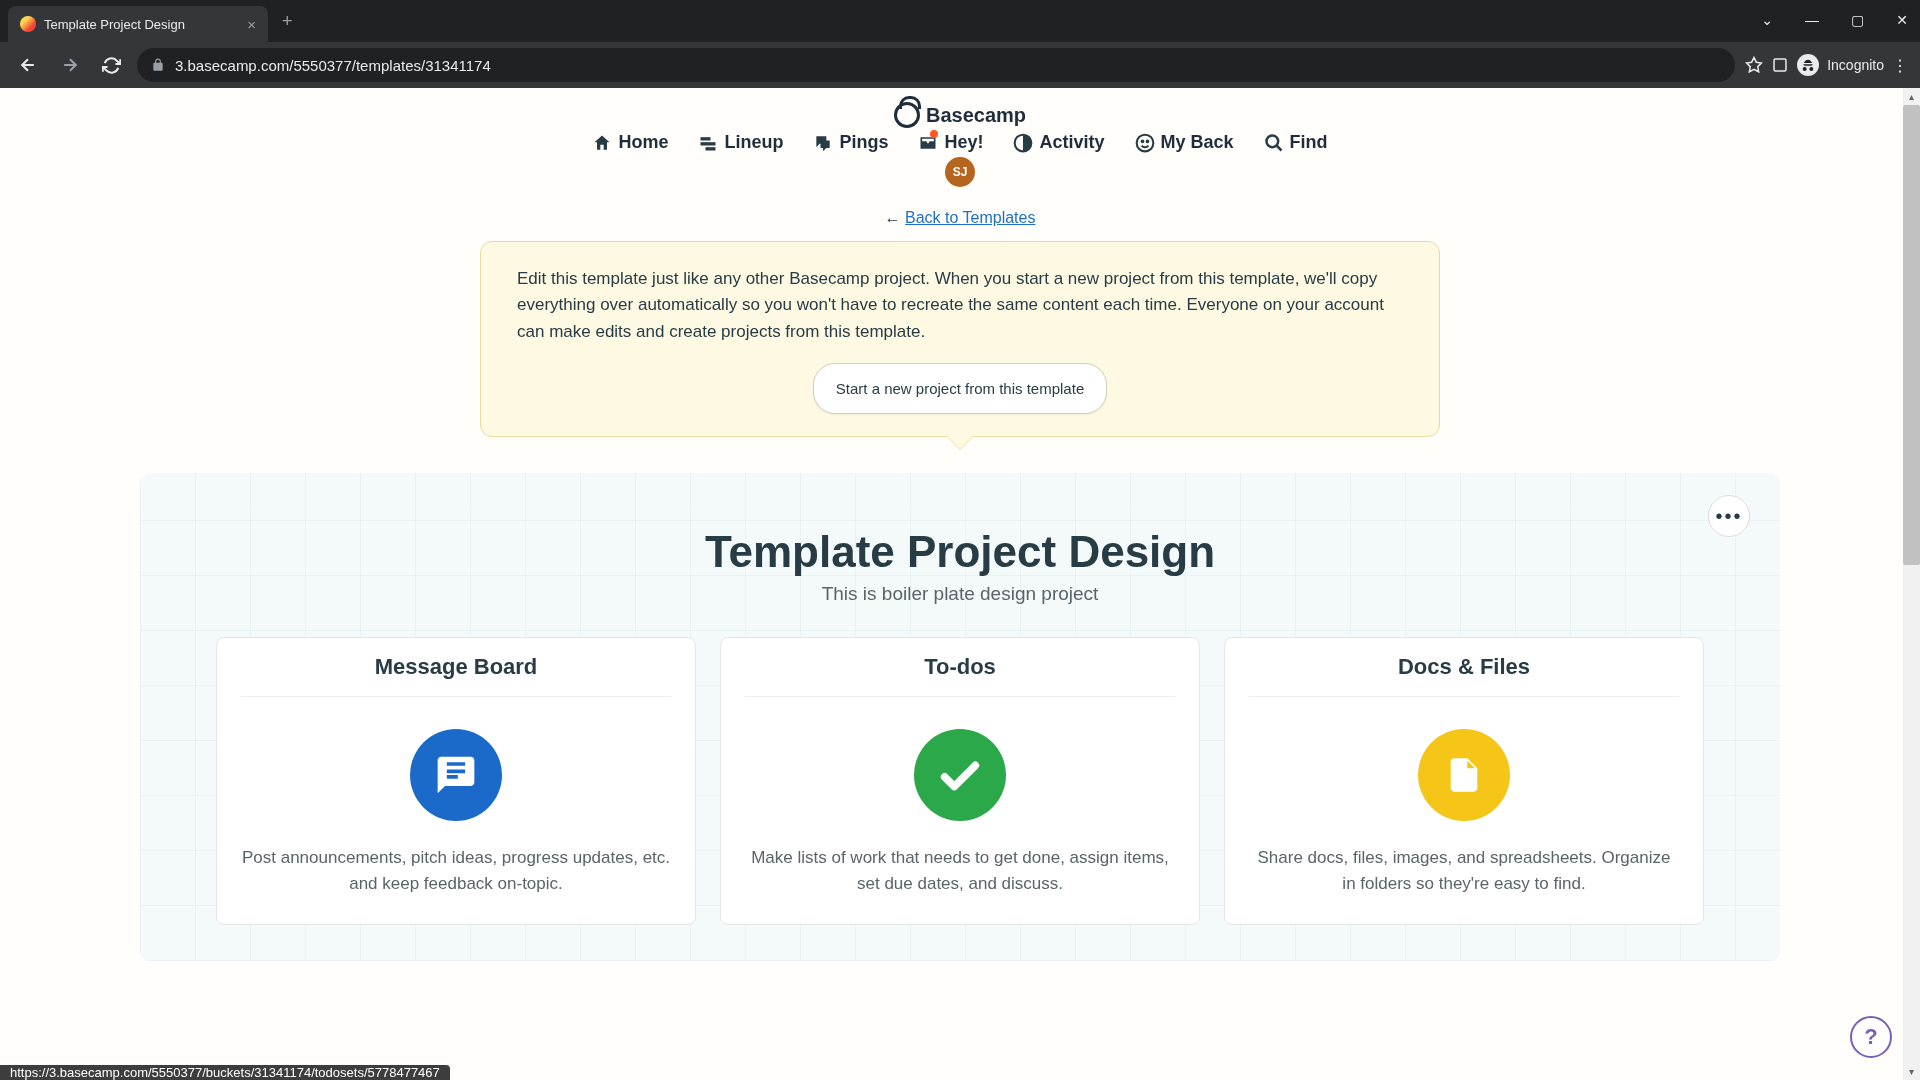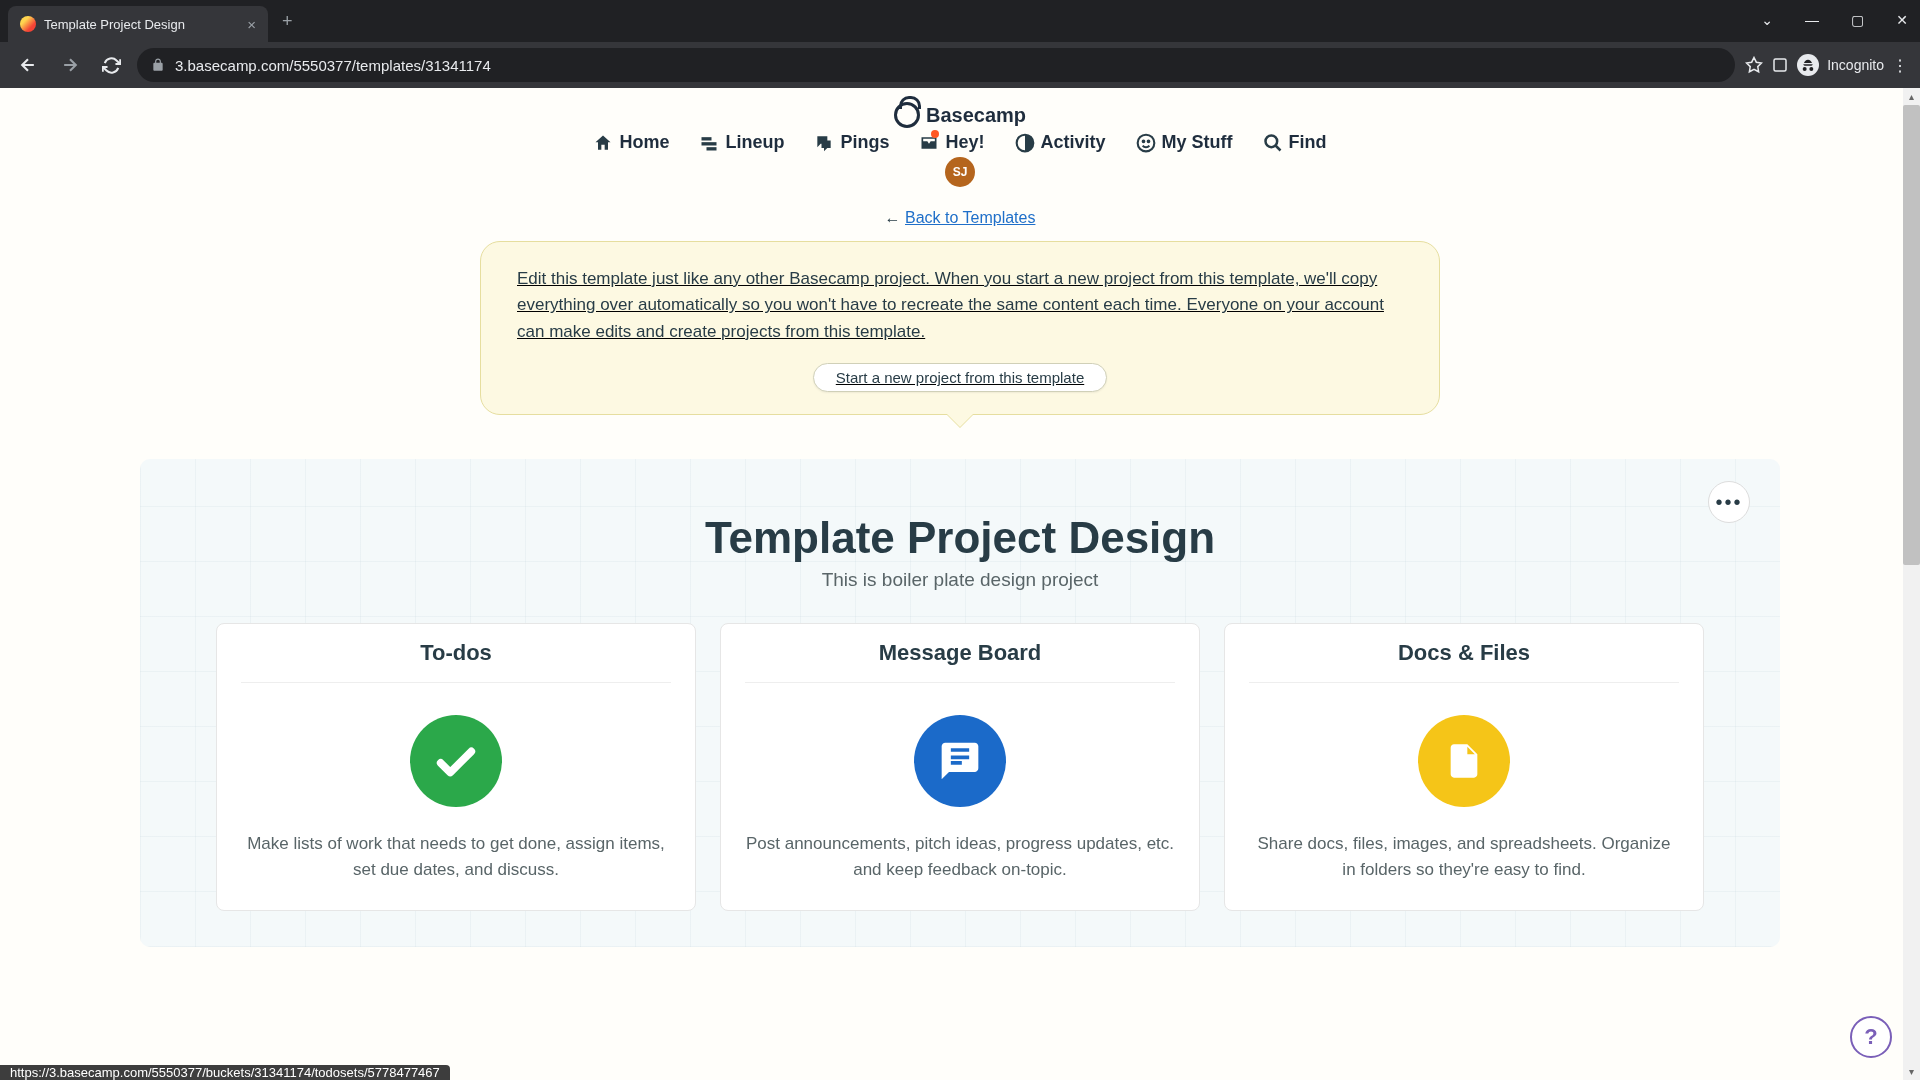--- a/index.html
+++ b/index.html
@@ -32,25 +32,25 @@
     .nav-center { flex: 1; display: flex; justify-content: center; gap: 30px; }
     .nav-item { display: flex; align-items: center; gap: 6px; color: #1f2d3d; font-size: 18px; font-weight: 600; cursor: pointer; position: relative; }
     .nav-icon { width: 20px; height: 20px; display: flex; align-items: center; justify-content: center; }
     .badge-dot { position: absolute; top: -2px; left: 12px; width: 8px; height: 8px; background: #ff5722; border-radius: 50%; }
     .avatar { width: 30px; height: 30px; background: #b5651d; color: #fff; border-radius: 50%; display: flex; align-items: center; justify-content: center; font-size: 12px; font-weight: 700; cursor: pointer; }
     
     .content { max-width: 960px; margin: 0 auto; padding: 12px 0; }
     .back-link { text-align: center; margin-bottom: 14px; color: #283c46; font-size: 16px; }
     .back-link a { color: #1f6fc9; text-decoration: underline; cursor: pointer; }
     
-    .callout { background: #fdf9e2; border: 1px solid #e6de9f; border-radius: 20px; padding: 24px 36px 22px; position: relative; margin-bottom: 32px; text-decoration: underline; }
+    .callout { background: #fdf9e2; border: 1px solid #e6de9f; border-radius: 12px; padding: 24px 36px 22px; position: relative; margin-bottom: 24px; }
     .callout::after { content: ''; position: absolute; bottom: -13px; left: 50%; transform: translateX(-50%); width: 0; height: 0; border-left: 13px solid transparent; border-right: 13px solid transparent; border-top: 13px solid #fdf9e2; }
     .callout::before { content: ''; position: absolute; bottom: -14px; left: 50%; transform: translateX(-50%); width: 0; height: 0; border-left: 14px solid transparent; border-right: 14px solid transparent; border-top: 14px solid #e6de9f; }
     .callout-text { color: #283c46; font-size: 17px; line-height: 1.55; margin-bottom: 18px; max-width: 870px; }
-    .callout-btn { background: #fff; border: 1px solid #d0d0b8; border-radius: 22px; padding: 5px 22px; font-size: 15px; color: #283c46; cursor: pointer; display: block; margin: 0 auto; box-shadow: 0 1px 2px rgba(0,0,0,0.06); }
+    .callout-btn { background: #fff; border: 1px solid #d0d0b8; border-radius: 22px; padding: 16px 22px; font-size: 15px; color: #283c46; cursor: pointer; display: block; margin: 0 auto; box-shadow: 0 1px 2px rgba(0,0,0,0.06); }
     
     .template-card { background: #f4f9fa; border-radius: 10px; padding: 54px 36px 36px; position: relative; max-width: 1640px; margin: 0 auto; background-image: repeating-linear-gradient(90deg, rgba(180,200,210,0.15) 0 1px, transparent 1px 55px), repeating-linear-gradient(0deg, rgba(180,200,210,0.15) 0 1px, transparent 1px 55px); }
     .more-btn { position: absolute; top: 22px; right: 30px; background: #fff; border: 1px solid #ddd; border-radius: 50%; width: 42px; height: 42px; display: flex; align-items: center; justify-content: center; font-size: 20px; cursor: pointer; letter-spacing: 2px; color: #283c46; }
     .template-title { text-align: center; font-size: 44px; font-weight: 700; color: #283c46; margin-bottom: 6px; }
     .template-sub { text-align: center; font-size: 19px; color: #596568; margin-bottom: 32px; }
     
     .tools { display: flex; gap: 24px; justify-content: center; }
     .tool-card { background: #fff; border: 1px solid #e6e6e6; border-radius: 8px; width: 480px; padding: 0 24px 28px; text-align: center; cursor: pointer; }
     .tool-title { font-size: 22px; font-weight: 700; color: #283c46; padding: 16px 0; border-bottom: 1px solid #eee; }
     .tool-icon { width: 92px; height: 92px; border-radius: 50%; margin: 32px auto 24px; display: flex; align-items: center; justify-content: center; }
@@ -186,21 +186,21 @@
       </div>
       <div class="nav-item">
         <span class="nav-icon">
             <svg width="20" height="20" viewBox="0 0 24 24" fill="none" stroke="#283c46" stroke-width="2.5">
               <circle cx="12" cy="12" r="10"></circle>
               <circle cx="9" cy="10" r="1" fill="#283c46"></circle>
               <circle cx="15" cy="10" r="1" fill="#283c46"></circle>
               <path d="M8 15s1.5 2 4 2 4-2 4-2"></path>
             </svg>
           </span>
-        <span>My Stuff</span>
+        <span>My Back</span>
       </div>
       <div class="nav-item">
         <span class="nav-icon">
             <svg width="20" height="20" viewBox="0 0 24 24" fill="none" stroke="#283c46" stroke-width="3">
               <circle cx="10" cy="10" r="7"></circle>
               <line x1="21" y1="21" x2="15" y2="15"></line>
             </svg>
           </span>
         <span>Find</span>
       </div>
@@ -220,39 +220,39 @@
       <button class="callout-btn">Start a new project from this template</button>
     </div>
   </div>
 
   <div class="template-card">
     <div class="more-btn">•••</div>
     <h1 class="template-title">Template Project Design</h1>
     <p class="template-sub">This is boiler plate design project</p>
 
     <div class="tools">
+      <div class="tool-card">
+        <h3 class="tool-title">Message Board</h3>
+        <div class="tool-icon blue">
+          <svg width="44" height="44" viewBox="0 0 24 24" fill="#fff">
+              <path d="M20 2H4c-1.1 0-2 .9-2 2v18l4-4h14c1.1 0 2-.9 2-2V4c0-1.1-.9-2-2-2zM7 9h10v2H7V9zm6 5H7v-2h6v2zm4-7H7V5h10v2z"></path>
+            </svg>
+        </div>
+        <p class="tool-desc">Post announcements, pitch ideas, progress updates, etc. and keep feedback on-topic.</p>
+      </div>
       <div class="tool-card">
         <h3 class="tool-title">To-dos</h3>
         <div class="tool-icon green">
           <svg width="46" height="46" viewBox="0 0 24 24" fill="none" stroke="#fff" stroke-width="4" stroke-linecap="round" stroke-linejoin="round">
               <polyline points="4 13 9 18 20 7"></polyline>
             </svg>
         </div>
         <p class="tool-desc">Make lists of work that needs to get done, assign items, set due dates, and discuss.</p>
       </div>
       <div class="tool-card">
-        <h3 class="tool-title">Message Board</h3>
-        <div class="tool-icon blue">
-          <svg width="44" height="44" viewBox="0 0 24 24" fill="#fff">
-              <path d="M20 2H4c-1.1 0-2 .9-2 2v18l4-4h14c1.1 0 2-.9 2-2V4c0-1.1-.9-2-2-2zM7 9h10v2H7V9zm6 5H7v-2h6v2zm4-7H7V5h10v2z"></path>
-            </svg>
-        </div>
-        <p class="tool-desc">Post announcements, pitch ideas, progress updates, etc. and keep feedback on-topic.</p>
-      </div>
-      <div class="tool-card">
         <h3 class="tool-title">Docs &amp; Files</h3>
         <div class="tool-icon yellow">
           <svg width="40" height="46" viewBox="0 0 24 24" fill="#fff">
               <path d="M14 2H6c-1.1 0-2 .9-2 2v16c0 1.1.9 2 2 2h12c1.1 0 2-.9 2-2V8l-6-6zm0 6V3.5L18.5 8H14z"></path>
             </svg>
         </div>
         <p class="tool-desc">Share docs, files, images, and spreadsheets. Organize in folders so they're easy to find.</p>
       </div>
     </div>
   </div>

